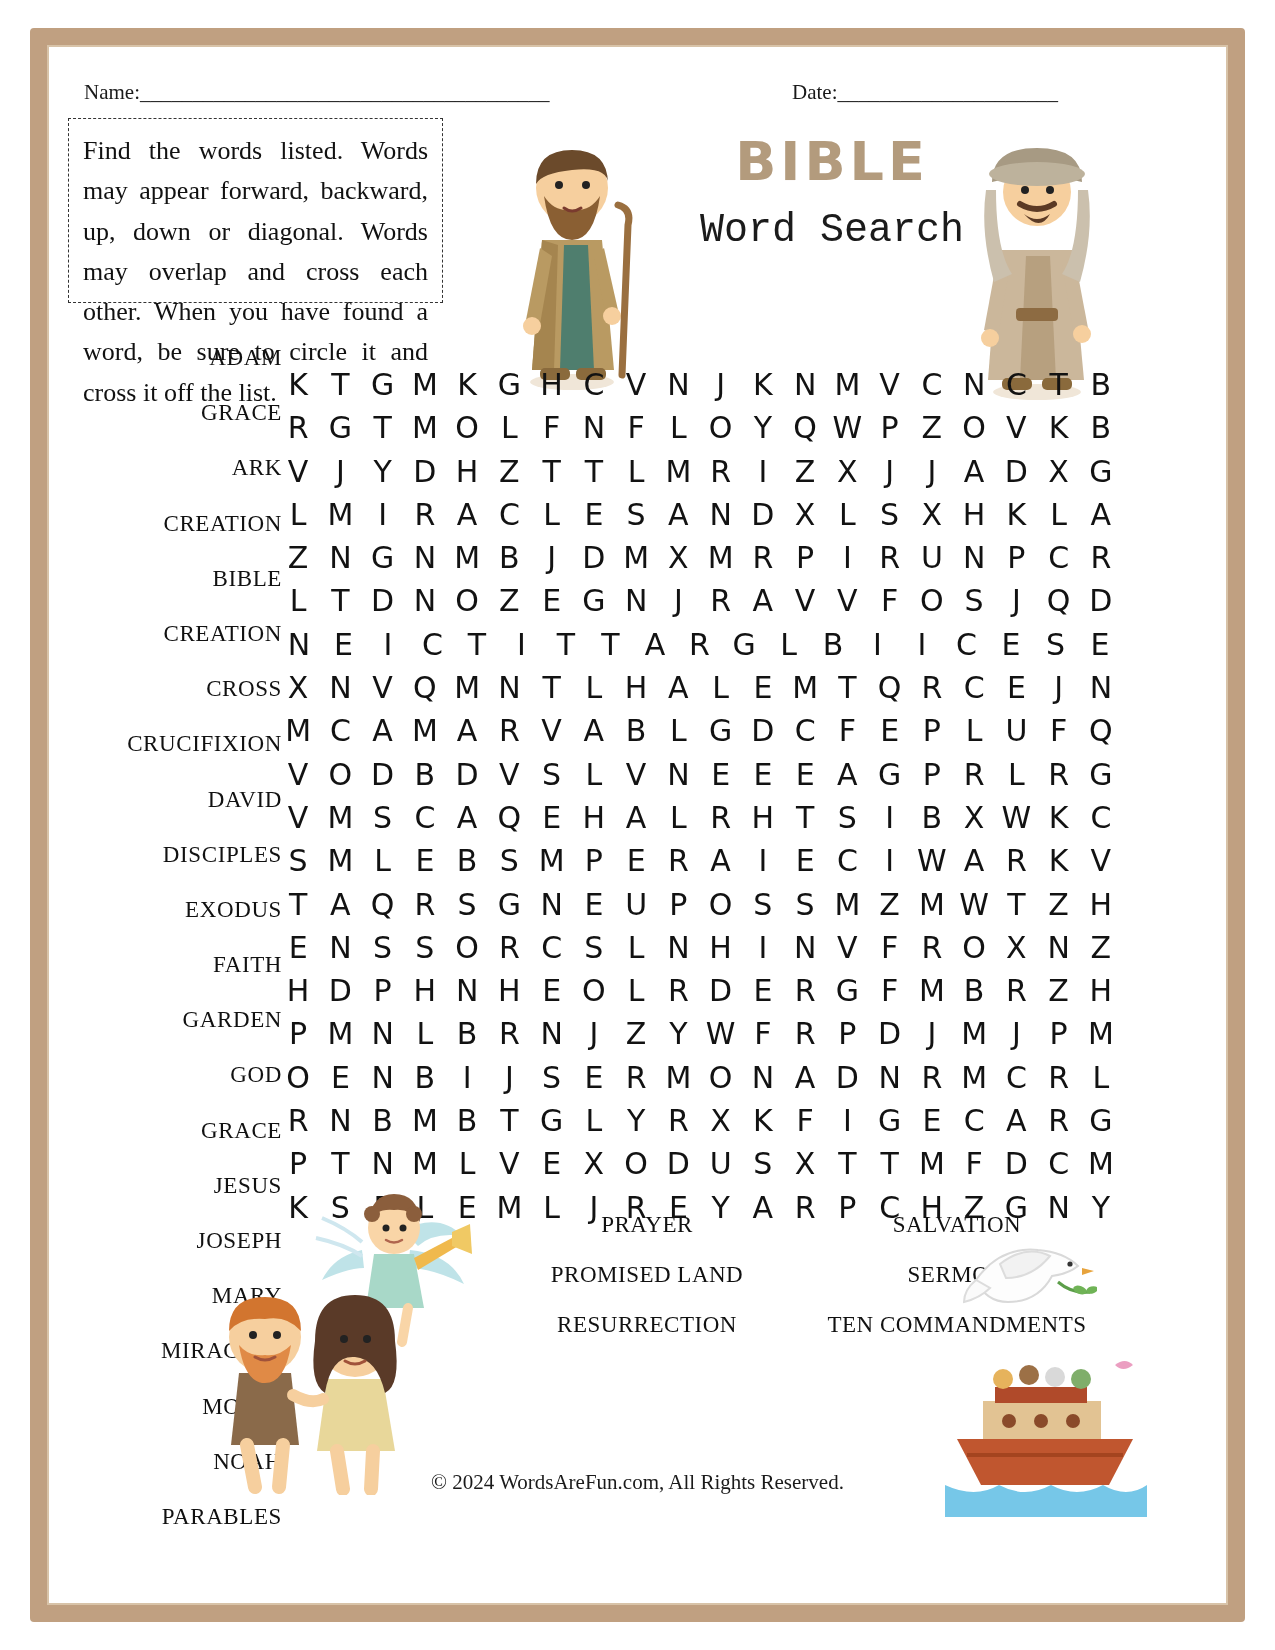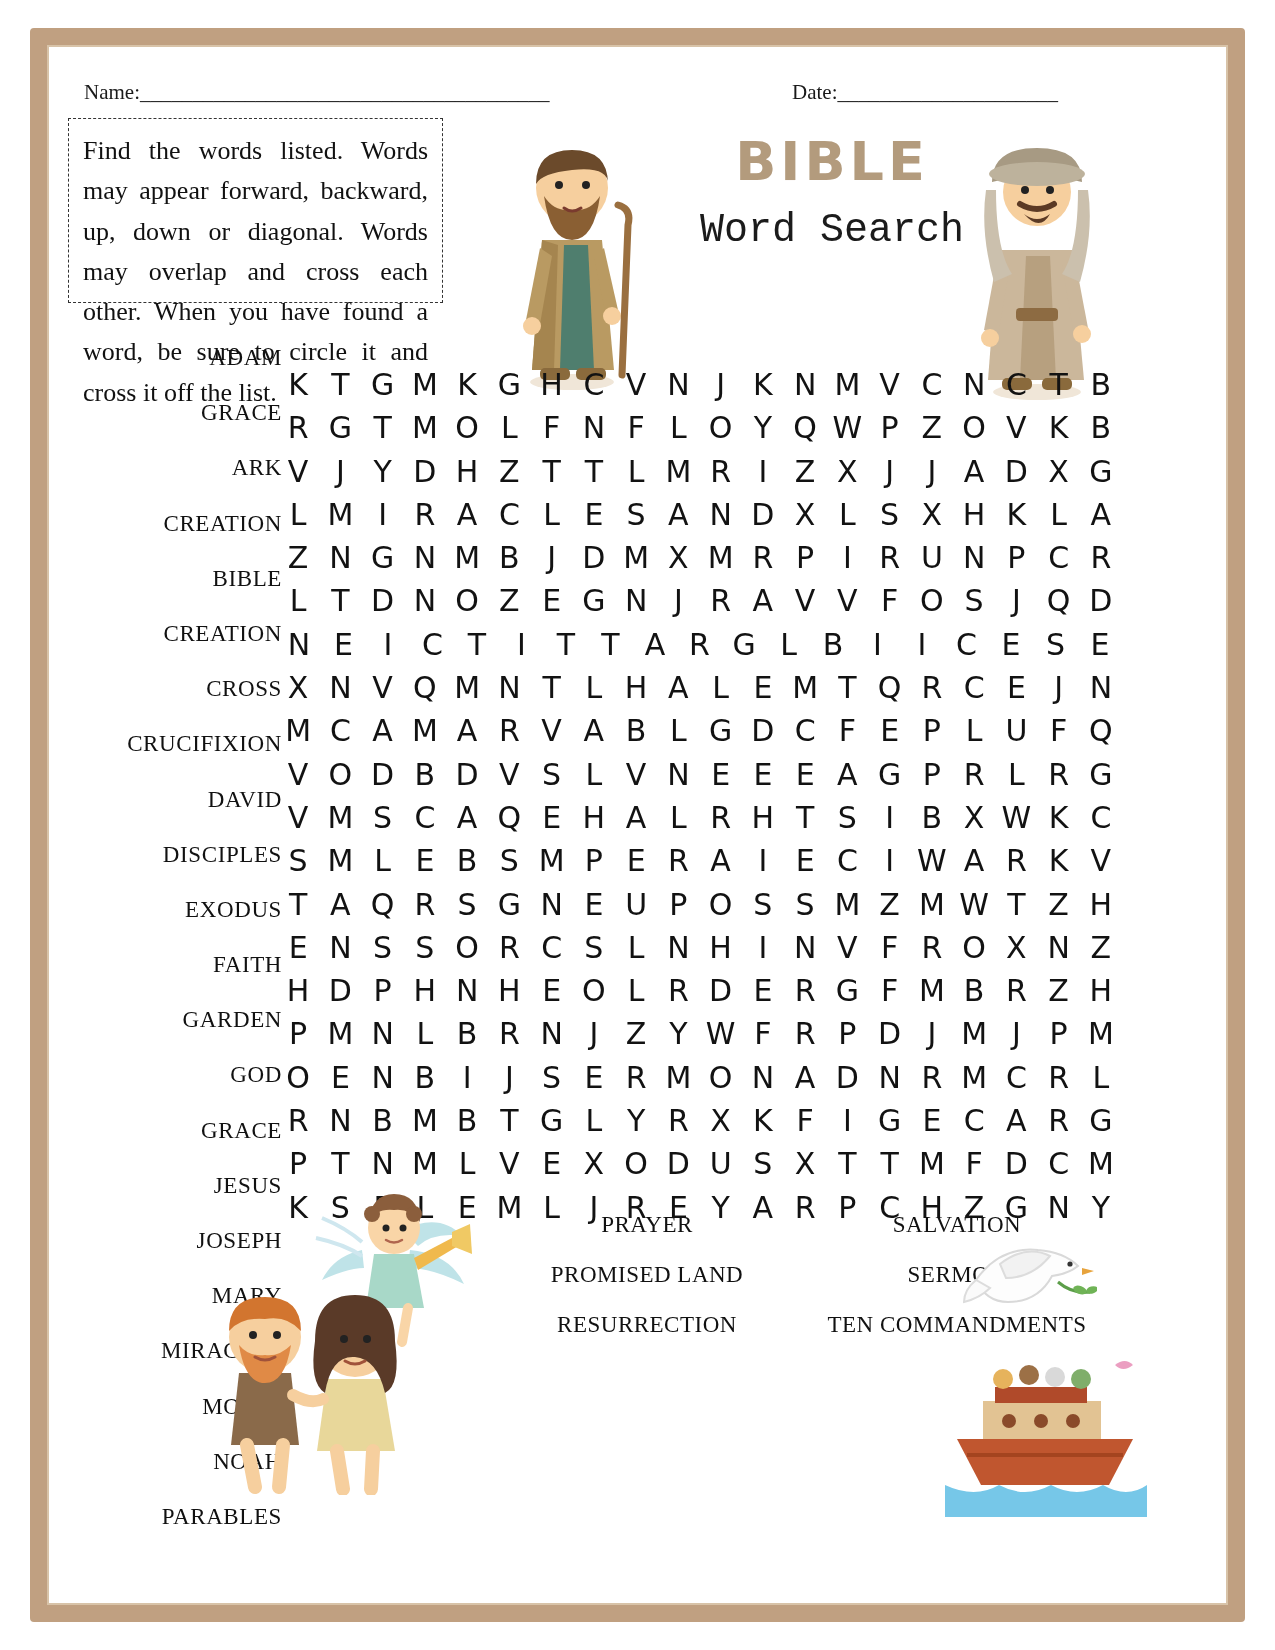--- a/index.html
+++ b/index.html
@@ -823,15 +823,16 @@
       <circle cx="104" cy="86" r="7" fill="#8a4a2a"></circle>
       <circle cx="136" cy="86" r="7" fill="#8a4a2a"></circle>
       <circle cx="66" cy="44" r="10" fill="#e6b35c"></circle>
       <circle cx="92" cy="40" r="10" fill="#9c7046"></circle>
       <circle cx="118" cy="42" r="10" fill="#d9d9d9"></circle>
       <circle cx="144" cy="44" r="10" fill="#7fae6a"></circle>
       <path d="M178 30 q10-8 18 0 q-10 8-18 0Z" fill="#eb9ec1"></path>
       <path d="M30 120 L186 120" stroke="#a4441f" stroke-width="4"></path>
     </svg>
 
+    <div class="footer">© 2024 WordsAreFun.com, All Rights Reserved.</div>
 
   </div>
 </div>
 
 </body></html>

